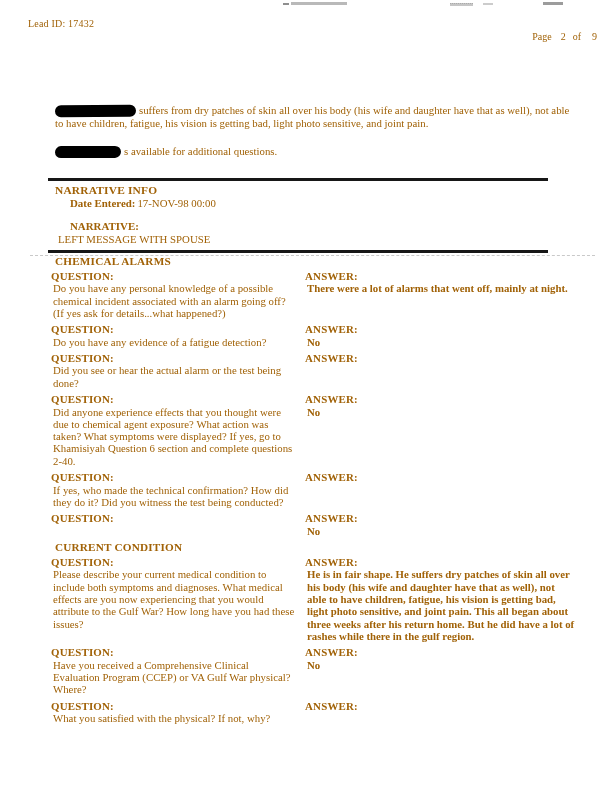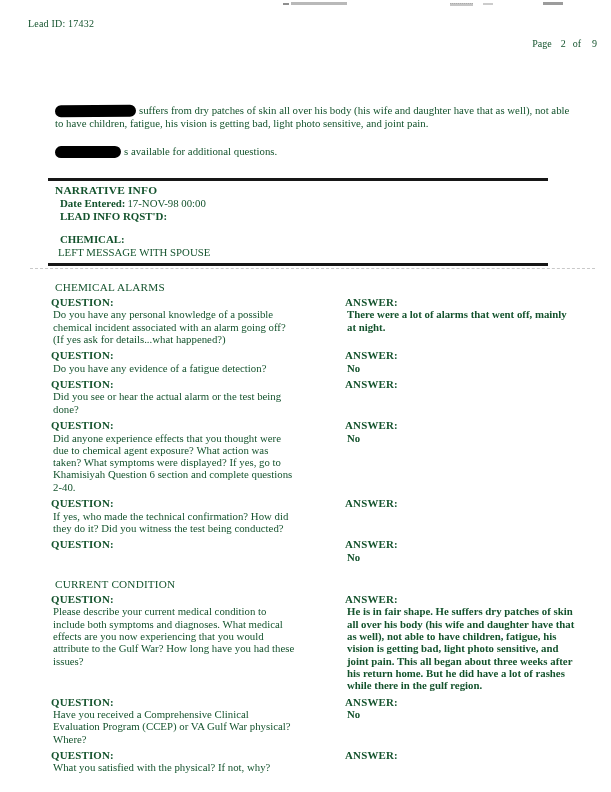--- a/index.html
+++ b/index.html
@@ -1,30 +1,30 @@
 <!DOCTYPE html>
 <html><head>
 <meta charset="utf-8">
 <style>
   html, body { margin:0; padding:0; background:#e8e8e8; }
   .page {
     position:relative; width:611px; height:792px; background:#ffffff;
-    font-family:"Liberation Serif", serif; color:#14532d; overflow:hidden;
+    font-family:"Liberation Serif", serif; color:#a16207; overflow:hidden;
     margin:0 auto;
   }
   
   .art { position:absolute; background:#b4b4b4; }
   .art.a1 { left:283px; top:3px; width:6px;  height:2px; background:#8f8f8f; }
   .art.a2 { left:291px; top:2px; width:56px; height:3px; background:#b9b9b9; }
   .art.a3 { left:450px; top:3px; width:23px; height:2px; background:#c6c6c6; border-top:1px dotted #aaa; }
   .art.a4 { left:483px; top:3px; width:10px; height:2px; background:#cccccc; }
   .art.a5 { left:543px; top:2px; width:20px; height:3px; background:#9c9c9c; }
 
   .lead-id { position:absolute; left:28px; top:18px; font-size:10px; letter-spacing:.2px; }
-  .page-info { position:absolute; right:14px; top:38px; font-size:10px; }
+  .page-info { position:absolute; right:14px; top:31px; font-size:10px; }
   .page-info .num   { margin-left:9px; }
   .page-info .ofw   { margin-left:7px; }
   .page-info .total { margin-left:11px; }
 
   .content { position:absolute; left:48px; top:104px; width:530px; }
 
   .summary p { margin:0 0 0 7px; width:523px; font-size:10.8px; line-height:12.6px; }
   .summary p.p2 { margin-top:16px; }
   .redact {
     display:inline-block; background:#000; height:12px;
@@ -37,30 +37,30 @@
   .rule { width:500px; height:3px; background:#171717; }
   .rule.r-top { margin-top:20px; }
   .rule.r-mid { margin-top:4px; position:relative; }
   .rule.r-mid::after {
     content:""; position:absolute; left:-18px; width:565px; top:5px;
     border-top:1.5px dashed #c9c9c9;
   }
 
   .ni { margin:3px 0 0 7px; }
   .ni-title { font-weight:bold; font-size:11.4px; line-height:13px; letter-spacing:.2px; }
-  .ni-row  { margin-left:5px; font-size:10.8px; line-height:13px; }
+  .ni-row  { margin-left:15px; font-size:10.8px; line-height:13px; }
   .ni-label { font-weight:bold; font-size:10.9px; }
   .ni-gap { height:10px; }
   .ni-val-line { margin-left:2px; }
 
   .section-title {
-    font-weight:normal; font-size:11.2px; line-height:13px;
-    margin:15px 0 2px 7px; letter-spacing:.2px;
+    font-weight:bold; font-size:11.2px; line-height:13px;
+    margin:2px 0 2px 7px; letter-spacing:.2px;
   }
-  .qa-row { display:flex; align-items:flex-start; margin-bottom:4px;gap:40px; }
+  .qa-row { display:flex; align-items:flex-start; margin-bottom:4px; }
   .qcol { flex:0 0 257px; box-sizing:border-box; padding-left:3px; }
   .acol { flex:1; box-sizing:border-box; }
   .qa-label { font-weight:bold; font-size:10.9px; line-height:12.5px; letter-spacing:.2px; }
   .qa-text  { font-size:10.8px; line-height:12.3px; padding-left:2px; }
   .qcol .qa-text { padding-right:10px; }
   .acol .qa-text { padding-right:2px;font-weight:bold; }
 </style>
 </head>
 <body>
 
@@ -83,23 +83,22 @@
     <div class="summary">
       <p class="p1"><span class="redact r1"></span><span>suffers from dry patches of skin all over his body (his wife and daughter have that as well), not able to have children, fatigue, his vision is getting bad, light photo sensitive, and joint pain.</span></p>
       <p class="p2"><span class="redact r2"></span><span>s available for additional questions.</span></p>
     </div>
 
     <div class="rule r-top"></div>
 
     <div class="ni">
       <div class="ni-title">NARRATIVE INFO</div>
       <div class="ni-row"><span class="ni-label">Date Entered:</span><span class="ni-val-line">17-NOV-98 00:00</span></div>
-      <div class="ni-row ni-label">LEAD INFO RQST'D:</div>
       <div class="ni-gap"></div>
-      <div class="ni-row ni-label">CHEMICAL:</div>
+      <div class="ni-row ni-label">NARRATIVE:</div>
       <div class="ni-row" style="margin-left:3px;">LEFT MESSAGE WITH SPOUSE</div>
     </div>
 
     <div class="rule r-mid"></div>
 
     <div id="qa-root">
         <div class="section-title">CHEMICAL ALARMS</div>
         <div class="qa-row">
           <div class="qcol">
             <div class="qa-label">QUESTION:</div>

